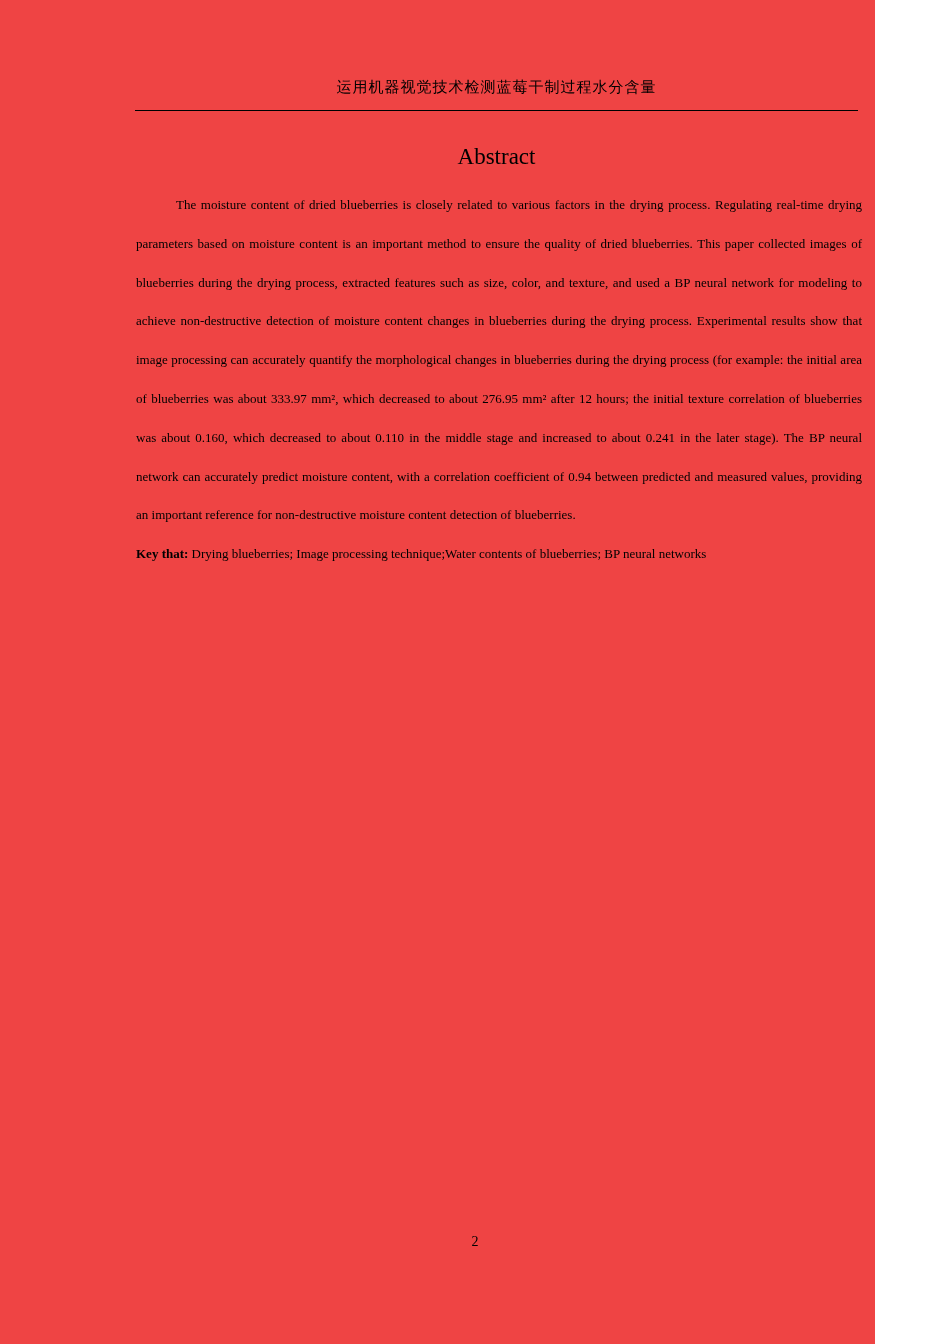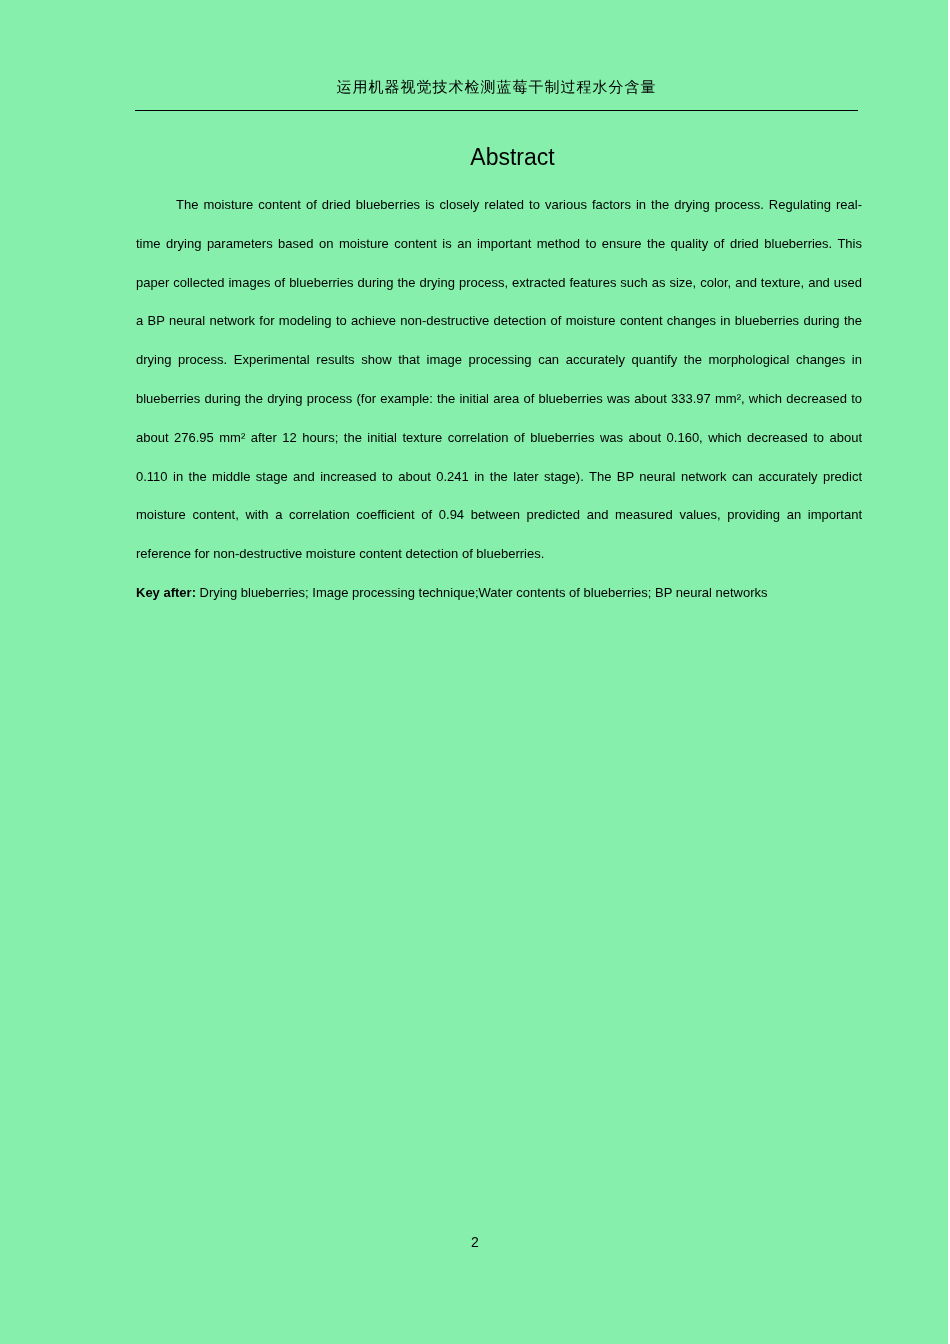--- a/index.html
+++ b/index.html
@@ -2,42 +2,42 @@
 <html><head>
 <meta charset="utf-8">
 <style>
   html, body {
     margin: 0;
     padding: 0;
     background: #ffffff;
   }
   .page {
     position: relative;
-    width: 948px;
+    width: 875px;
     height: 1344px;
-    background: #86efac;
-    font-family: Liberation Sans, sans-serif;
+    background: #ef4444;
+    font-family: Liberation Serif, serif;
     color: #000000;
     overflow: hidden;
   }
   .header {
     position: absolute;
     top: 78px;
     left: 135px;
     width: 723px;
     text-align: center;
     font-size: 15px;
     letter-spacing: 1px;
     padding-bottom: 13px;
     border-bottom: 1px solid #000000;
   }
   .doc-title {
     position: absolute;
     top: 144px;
-    left: 151px;
+    left: 135px;
     width: 723px;
     text-align: center;
     font-size: 23px;
     font-weight: 400;
   }
   .content {
     position: absolute;
     top: 186px;
     left: 136px;
     width: 726px;
@@ -70,18 +70,18 @@
 <body>
 
 <div class="page">
 
   <div class="header">运用机器视觉技术检测蓝莓干制过程水分含量</div>
 
   <div class="doc-title">Abstract</div>
 
   <div class="content">
     <p class="abstract-paragraph">The moisture content of dried blueberries is closely related to various factors in the drying process. Regulating real-time drying parameters based on moisture content is an important method to ensure the quality of dried blueberries. This paper collected images of blueberries during the drying process, extracted features such as size, color, and texture, and used a BP neural network for modeling to achieve non-destructive detection of moisture content changes in blueberries during the drying process. Experimental results show that image processing can accurately quantify the morphological changes in blueberries during the drying process (for example: the initial area of blueberries was about 333.97 mm², which decreased to about 276.95 mm² after 12 hours; the initial texture correlation of blueberries was about 0.160, which decreased to about 0.110 in the middle stage and increased to about 0.241 in the later stage). The BP neural network can accurately predict moisture content, with a correlation coefficient of 0.94 between predicted and measured values, providing an important reference for non-destructive moisture content detection of blueberries.</p>
-    <p class="keywords-paragraph"><span class="keywords-label">Key after:</span><span> Drying blueberries; Image processing technique;Water contents of blueberries; BP neural networks</span></p>
+    <p class="keywords-paragraph"><span class="keywords-label">Key that:</span><span> Drying blueberries; Image processing technique;Water contents of blueberries; BP neural networks</span></p>
   </div>
 
   <div class="page-number">2</div>
 
 </div>
 
 </body></html>

